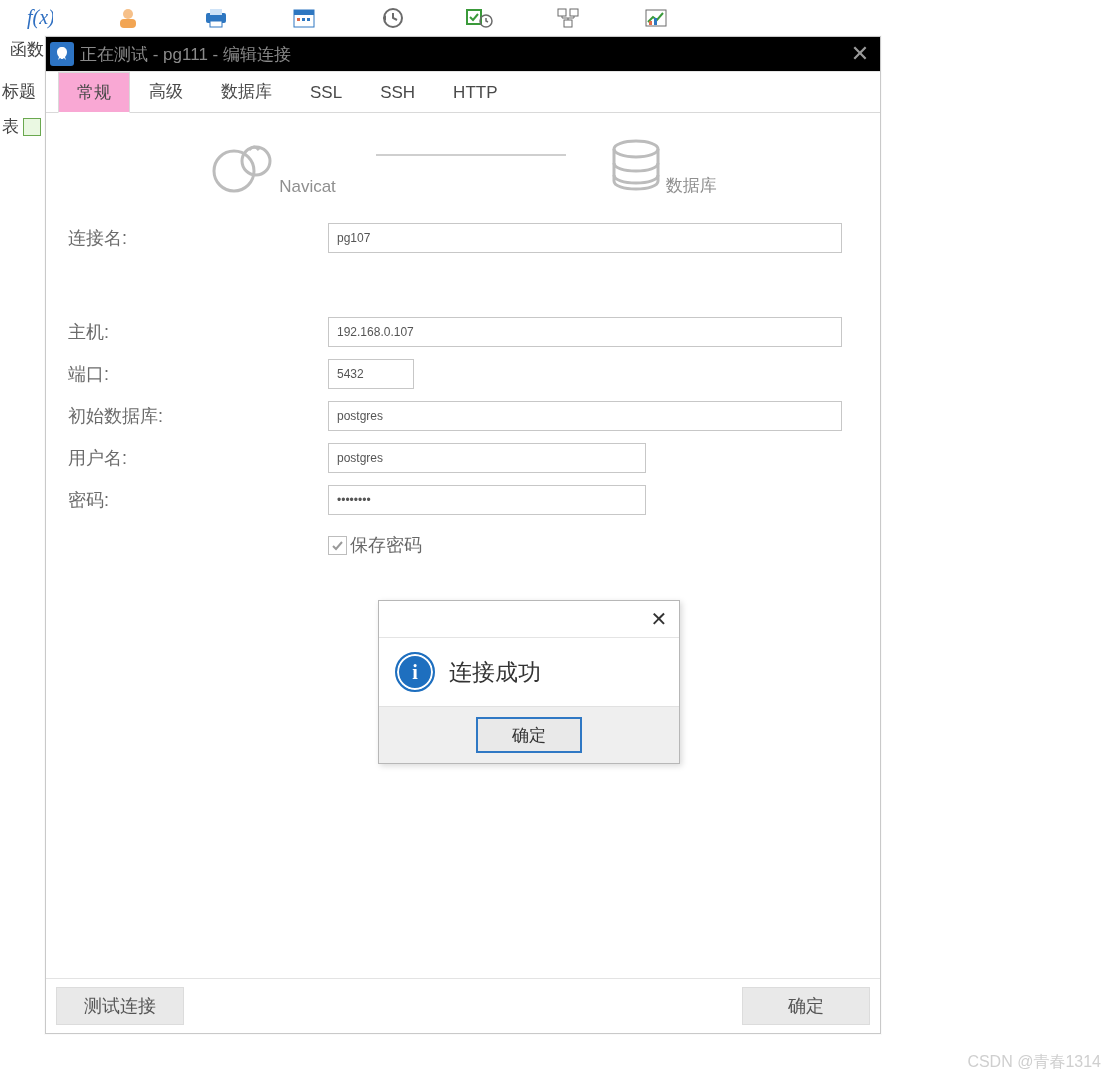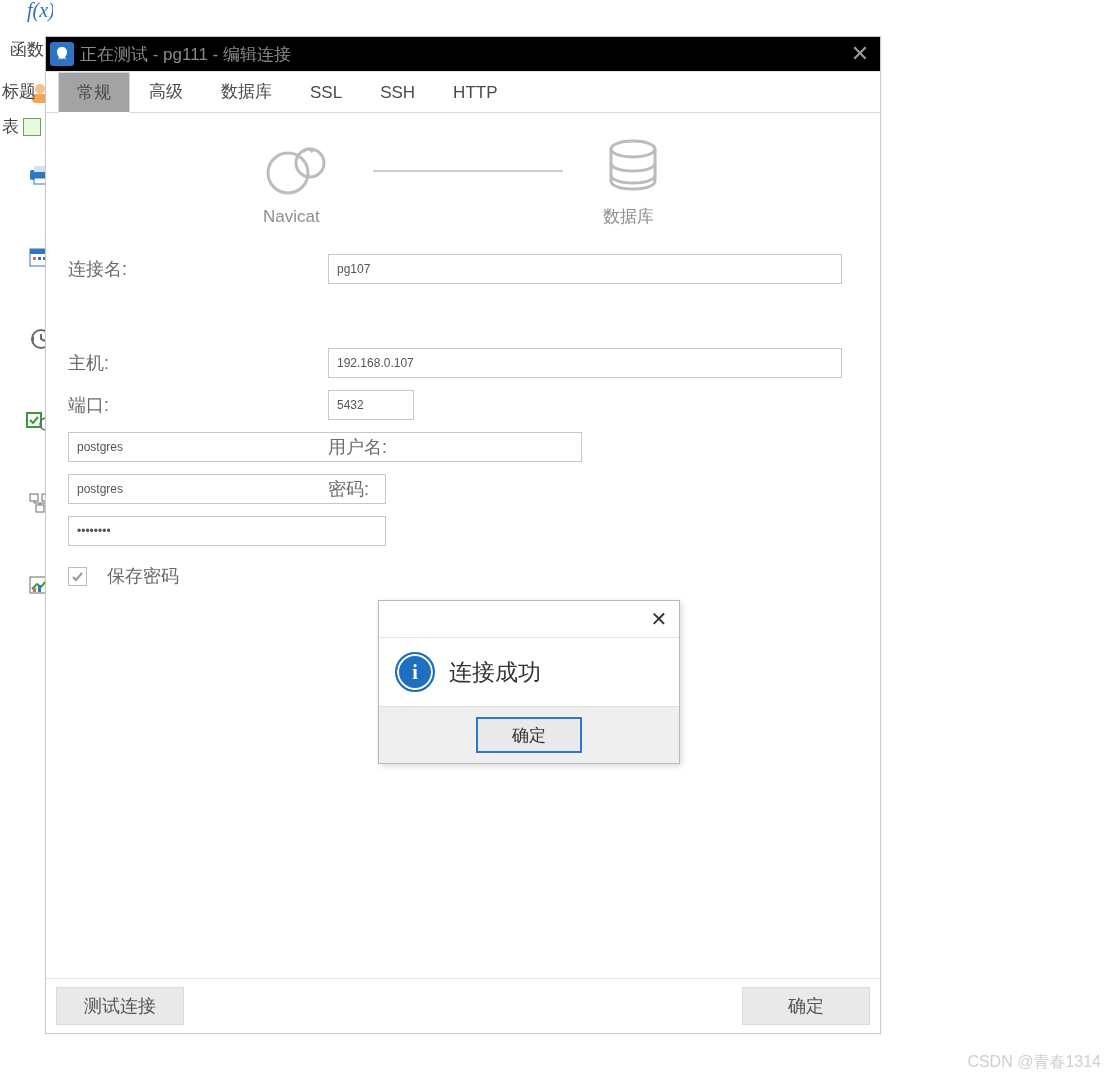--- a/index.html
+++ b/index.html
@@ -1,44 +1,44 @@
 <!DOCTYPE html>
 <html><head>
 <meta charset="utf-8">
 <style>
   html,body{margin:0;padding:0;font-family:"Microsoft YaHei","SimSun",sans-serif;font-size:16px;color:#4a4a4a;background:#fff;}
   body{width:1107px;height:1077px;position:relative;overflow:hidden;}
-  .bg-toolbar{position:absolute;left:0;top:0;right:0;height:30px;display:flex;gap:60px;padding-left:26px;align-items:flex-start;flex-direction:column;}
+  .bg-toolbar{position:absolute;left:0;top:0;right:0;height:30px;display:flex;gap:60px;padding-left:26px;align-items:flex-end;}
   .bg-toolbar .ic{width:28px;height:24px;display:flex;align-items:center;justify-content:center;}
   .bg-row2{position:absolute;left:10px;top:38px;font-size:17px;color:#444;}
   .bg-row3{position:absolute;left:2px;top:80px;font-size:17px;color:#444;}
   .bg-row4{position:absolute;left:2px;top:115px;font-size:17px;color:#444;display:flex;align-items:center;gap:4px;}
   .table-ic{width:16px;height:16px;border:1px solid #6aa84f;background:#eaf8e2;}
 
   
   .dialog{position:absolute;left:45px;top:36px;width:834px;height:996px;border:1px solid #c9c9c9;background:#fff;box-shadow:0 0 0 1px rgba(0,0,0,.02);display:flex;flex-direction:column;}
   .titlebar{height:34px;background:#000000;display:flex;align-items:center;padding:0 4px;border-bottom:1px solid #e5e5e5;color:#8a8a8a;font-size:17px;}
   .titlebar .app-ic{width:24px;height:24px;background:#2d74c4;border-radius:3px;margin-right:6px;display:flex;align-items:center;justify-content:center;}
   .titlebar .close{margin-left:auto;width:32px;height:32px;display:flex;align-items:center;justify-content:center;font-size:22px;color:#9a9a9a;cursor:pointer;}
   .tabs{display:flex;border-bottom:1px solid #d9d9d9;height:40px;align-items:flex-end;padding-left:12px;gap:0;}
   .tab{padding:8px 18px;border:1px solid transparent;color:#4a4a4a;cursor:pointer;font-size:17px;}
-  .tab.active{border:1px solid #d9d9d9;border-bottom:1px solid #fff;background:#a3a3a3;position:relative;top:1px;}
+  .tab.active{border:1px solid #d9d9d9;border-bottom:1px solid #fff;background:#f9a8d4;position:relative;top:1px;}
   .body{flex:1;position:relative;padding:20px 22px 0 22px;}
   .illus{display:flex;align-items:center;justify-content:center;gap:40px;margin-top:4px;margin-bottom:26px;}
   .illus .label{font-size:17px;color:#8f8f8f;text-align:center;margin-top:8px;}
-  .illus .col{display:flex;flex-direction:column;align-items:flex-start;}
+  .illus .col{display:flex;flex-direction:row;align-items:flex-end;}
   .illus .line{width:190px;height:0;border-top:2px solid #cfcfcf;margin-top:-24px;}
 
   .form{display:grid;grid-template-columns:260px 1fr;row-gap:12px;align-items:center;}
   .form label{color:#6b6b6b;font-size:18px;}
   .form input[type=text],.form input[type=password]{height:28px;border:1px solid #c7c7c7;padding:0 8px;font-size:12px;color:#555;outline:none;}
   .w-full{width:496px;}
   .w-port{width:68px;}
   .w-user{width:300px;}
-  .chk{display:flex;align-items:center;gap:20px;margin-top:6px;}
+  .chk{display:flex;align-items:center;gap:3px;margin-top:6px;}
   .chk .box{width:17px;height:17px;border:1px solid #bdbdbd;display:flex;align-items:center;justify-content:center;background:#fff;}
   .chk .box svg{display:block;}
   .chk span{color:#686868;font-size:18px;}
   .spacer-row{height:40px;}
 
   .footer{height:54px;border-top:1px solid #e3e3e3;display:flex;align-items:center;padding:0 10px;gap:6px;}
   .btn{width:126px;height:36px;background:#e9e9e9;border:1px solid #dcdcdc;color:#555;font-size:18px;display:flex;align-items:center;justify-content:center;cursor:pointer;}
   .footer .right{margin-left:auto;display:flex;gap:10px;}
 
   
@@ -171,20 +171,21 @@
 
       <div class="spacer-row"></div>
         <div class="spacer-row"></div>
 
       <label>主机:</label>
       <input class="w-full" type="text" value="192.168.0.107" style="">
 
       <label>端口:</label>
       <input class="w-port" type="text" value="5432" style="">
 
+      <label>初始数据库:</label>
       <input class="w-full" type="text" value="postgres" style="">
 
       <label>用户名:</label>
       <input class="w-user" type="text" value="postgres" style="">
 
       <label>密码:</label>
       <input class="w-user" type="text" value="••••••••" style="">
 
       <div></div>
       <div class="chk">

